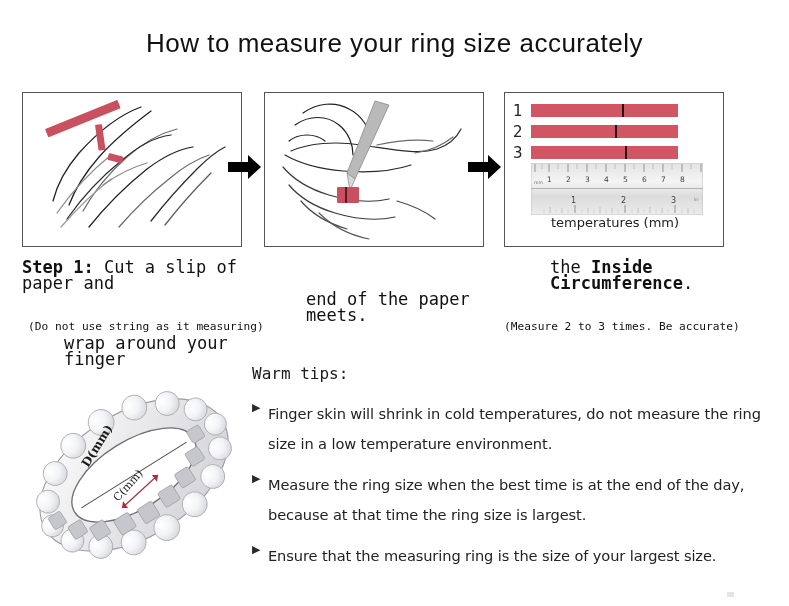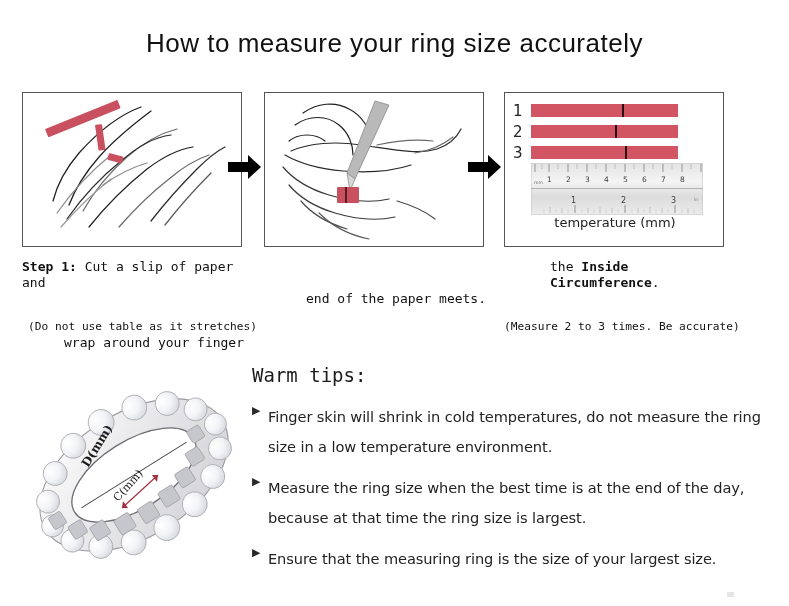--- a/index.html
+++ b/index.html
@@ -63,21 +63,21 @@
     width: 34px;
     height: 30px;
   }
   .arrow.a1 { left: 228px; }
   .arrow.a2 { left: 468px; }
 
   
   .caption {
     margin-top: 12px;
     font-family: "DejaVu Sans Mono", monospace;
-    font-size: 13px;
+    font-size: 17px;
     line-height: 16px;
     color: #111111;
   }
   .caption .lbl { font-weight: bold; }
   .caption .ln { display: block; }
   .caption .ln.indent { padding-left: 42px; margin-top: 44px; }
   .caption .ln.indent2 { padding-left: 46px; }
   .caption .em { font-weight: bold; }
 
   .note {
@@ -160,21 +160,21 @@
   }
 
   #tips {
     position: absolute;
     left: 252px;
     top: 16px;
     width: 520px;
   }
   #tips-heading {
     font-family: "DejaVu Sans Mono", monospace;
-    font-size: 19px;
+    font-size: 16px;
     color: #1c1c1c;
     margin-bottom: 16px;
   }
   .tip {
     display: flex;
     align-items: flex-start;
     margin-bottom: 11px;
   }
   .tip-bullet {
     flex: 0 0 auto;
@@ -230,21 +230,21 @@
           <rect x="22" y="36" width="78" height="9" rx="1" transform="rotate(-22 22 36)" fill="#c8505f"></rect>
           <rect x="72" y="32" width="7" height="26" rx="1" transform="rotate(-8 72 32)" fill="#c8505f"></rect>
           <rect x="86" y="60" width="15" height="7" rx="1" transform="rotate(14 86 60)" fill="#c8505f"></rect>
         </g>
       </svg>
     </div>
     <div class="caption">
       <span class="ln"><span class="lbl">Step 1:</span> <span>Cut a slip of paper and</span></span>
       <span class="ln indent">wrap around your finger</span>
     </div>
-    <div class="note n1">(Do not use table as it stretches)</div>
+    <div class="note n1">(Do not use string as it measuring)</div>
   </div>
 
   <div class="arrow a1">
     <svg width="34" height="30" viewBox="0 0 34 30">
       <path d="M0 10 L20 10 L20 3 L33 15 L20 27 L20 20 L0 20 Z" fill="#000000"></path>
     </svg>
   </div>
 
   <div class="step-col c2">
     <div class="panel">
@@ -392,21 +392,21 @@
             <line x1="113" y1="46" x2="113" y2="50"></line>
               <line x1="125" y1="46" x2="125" y2="50"></line>
             <line x1="137" y1="46" x2="137" y2="50"></line>
               <line x1="151" y1="46" x2="151" y2="50"></line>
             <line x1="163" y1="46" x2="163" y2="50"></line>
           </g>
           <text x="163" y="38" font-family="DejaVu Sans, sans-serif" font-size="4.5" fill="#7a7a7a">in</text>
         </svg>
       </div>
 
-      <div class="mm-label">temperature (mm)</div>
+      <div class="mm-label">temperatures (mm)</div>
     </div>
 
     <div class="caption">
       <span class="ln indent2"><span>the </span><span class="em">Inside Circumference</span><span>.</span></span>
     </div>
     <div class="note n3">(Measure 2 to 3 times. Be accurate)</div>
   </div>
 </div>
 
 <div id="lower">

